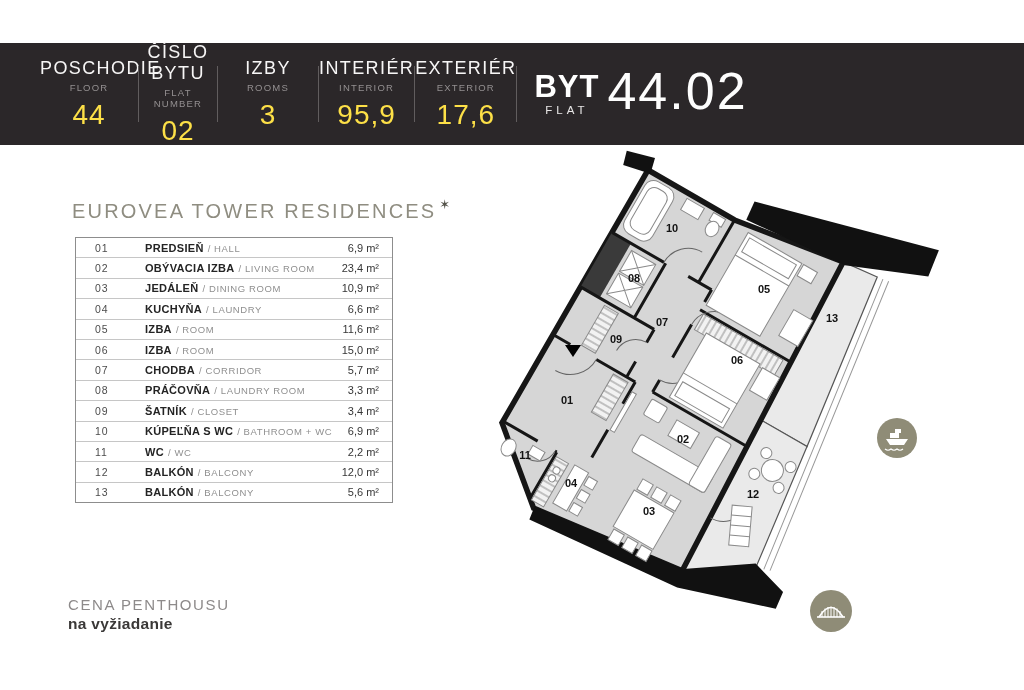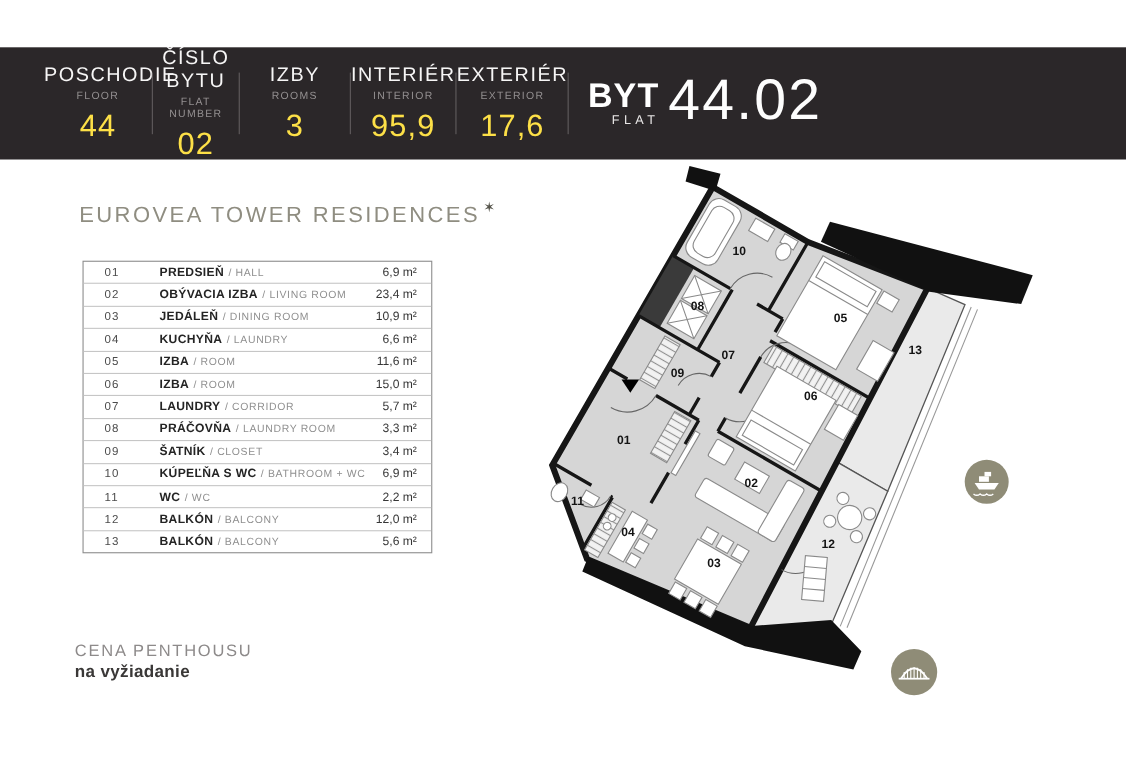--- a/index.html
+++ b/index.html
@@ -13,42 +13,42 @@
   .stat-label{color:#f7f6f6;font-size:18px;letter-spacing:1.4px;font-weight:500;}
   .stat-sublabel{color:#949091;font-size:9.5px;letter-spacing:1.2px;margin-top:3px;}
   .stat-value{color:#fde047;font-size:28px;font-weight:400;margin-top:6px;letter-spacing:1px;}
   .stat:nth-of-type(1){width:98px;}
   .stat:nth-of-type(2){width:117px;}
   .stat:nth-of-type(3){width:78px;}
   .stat:nth-of-type(4){width:104px;}
   .stat:nth-of-type(5){width:100px;}
   .stat-divider{width:1px;height:56px;background:#615d5e;}
   #flat-block{display:flex;align-items:center;margin-left:17px;}
-  #flat-label-wrap{color:#fff;text-align:right;line-height:1;}
+  #flat-label-wrap{color:#fff;text-align:center;line-height:1;}
   #flat-label{font-size:31px;font-weight:700;letter-spacing:1px;}
   #flat-sublabel{font-size:11.5px;letter-spacing:4px;margin-top:3px;color:#e8e6e6;}
   #flat-number{color:#fdfdfd;font-size:52px;font-weight:200;letter-spacing:2px;margin-left:8px;margin-top:-6px;}
 
   
-  #title{position:absolute;left:72px;top:181px;font-size:20px;letter-spacing:2.2px;
+  #title{position:absolute;left:72px;top:197px;font-size:20px;letter-spacing:2.2px;
          color:#8f8d81;font-weight:400;}
   #title .star{font-size:13px;color:#55544b;vertical-align:9px;margin-left:3px;}
 
   
   #room-table{position:absolute;left:75px;top:237px;width:318px;border:1px solid #8d8d8d;
               background:#fff;box-sizing:border-box;}
   .trow{display:flex;align-items:center;height:19.4px;border-bottom:1px solid #c6c6c6;}
   .trow:last-child{border-bottom:none;}
   .tno{width:50px;padding-left:19px;font-size:10.5px;color:#4b4b4b;letter-spacing:1px;}
   .tname{flex:1;font-size:11px;color:#242424;font-weight:700;letter-spacing:.3px;white-space:nowrap;}
   .tname .ten{font-weight:400;font-size:9.5px;color:#8f8f8f;letter-spacing:.6px;margin-left:4px;}
   .tarea{padding-right:13px;font-size:11px;color:#363636;text-align:right;}
 
   
-  #price{position:absolute;left:68px;top:583px;}
+  #price{position:absolute;left:68px;top:596px;}
   #price-label{font-size:15px;letter-spacing:1.6px;color:#8d8a8a;}
   #price-value{font-size:15.5px;font-weight:700;color:#3a3837;margin-top:2px;letter-spacing:.3px;}
 
   
   #plan-svg{position:absolute;left:495px;top:148px;}
   .plan-num{font-family:"Liberation Sans",sans-serif;font-size:11px;font-weight:700;fill:#131313;}
 </style>
 </head>
 <body>
 
@@ -134,21 +134,21 @@
   </div>
 
   <div class="trow">
     <span class="tno">06</span>
     <span class="tname"><b>IZBA</b><span class="ten">/ ROOM</span></span>
     <span class="tarea">15,0 m²</span>
   </div>
 
   <div class="trow">
     <span class="tno">07</span>
-    <span class="tname"><b>LAUNDRY</b><span class="ten">/ CORRIDOR</span></span>
+    <span class="tname"><b>CHODBA</b><span class="ten">/ CORRIDOR</span></span>
     <span class="tarea">5,7 m²</span>
   </div>
 
   <div class="trow">
     <span class="tno">08</span>
     <span class="tname"><b>PRÁČOVŇA</b><span class="ten">/ LAUNDRY ROOM</span></span>
     <span class="tarea">3,3 m²</span>
   </div>
 
   <div class="trow">

